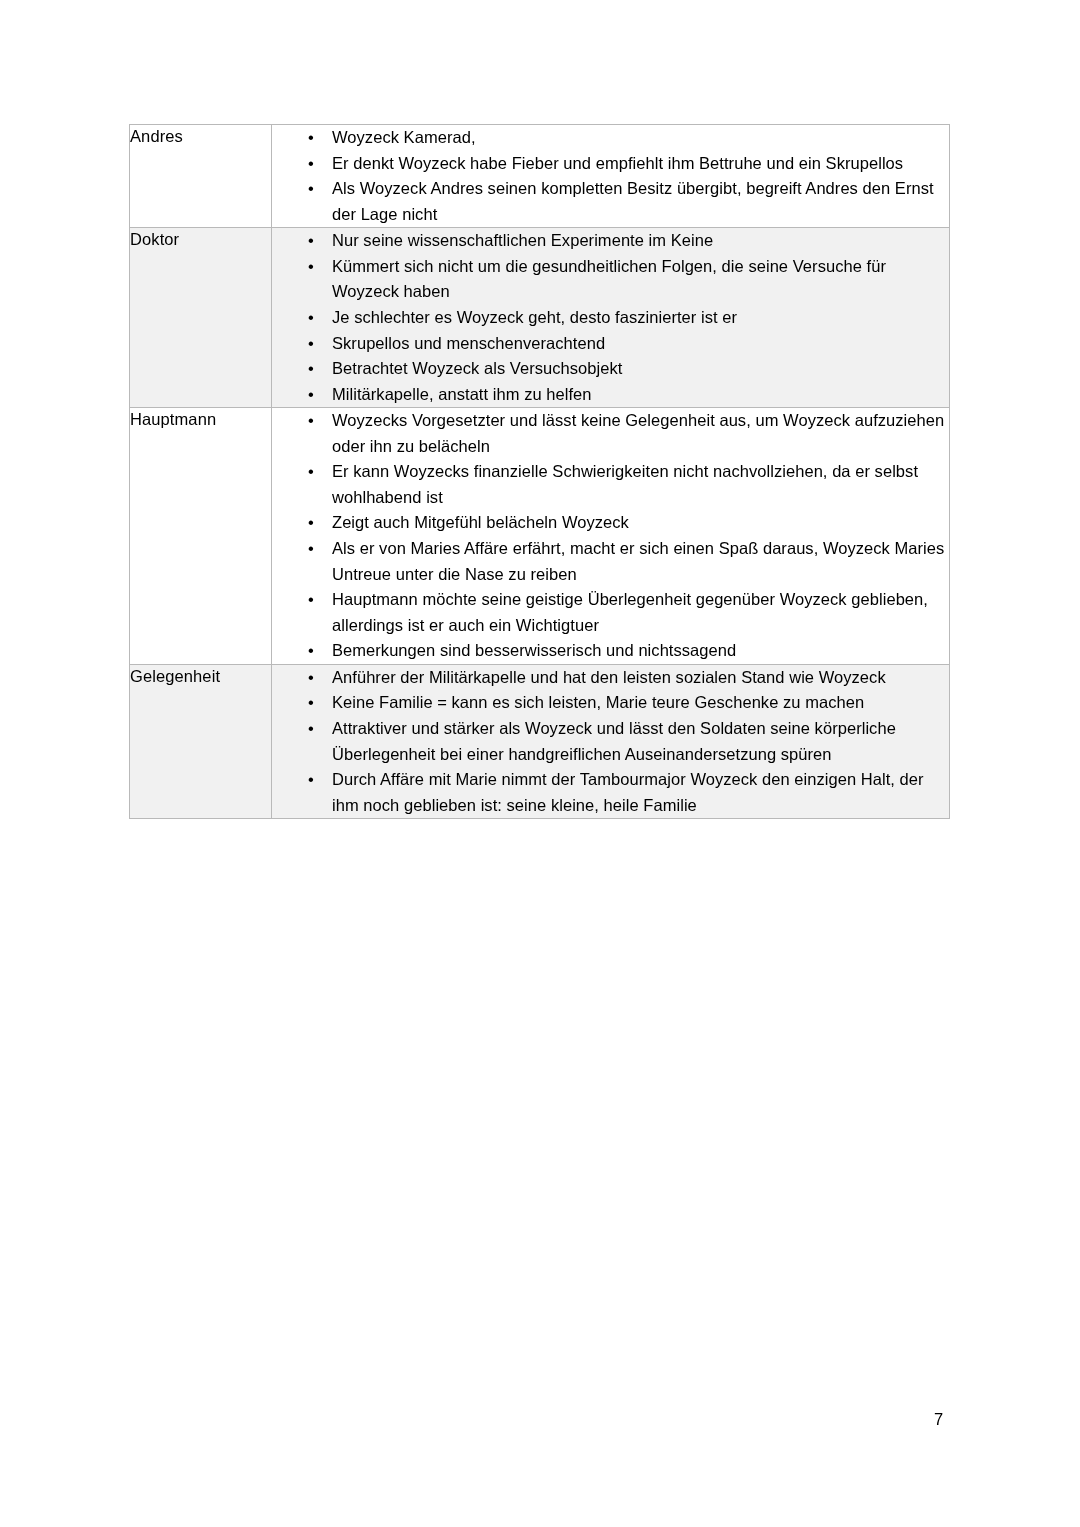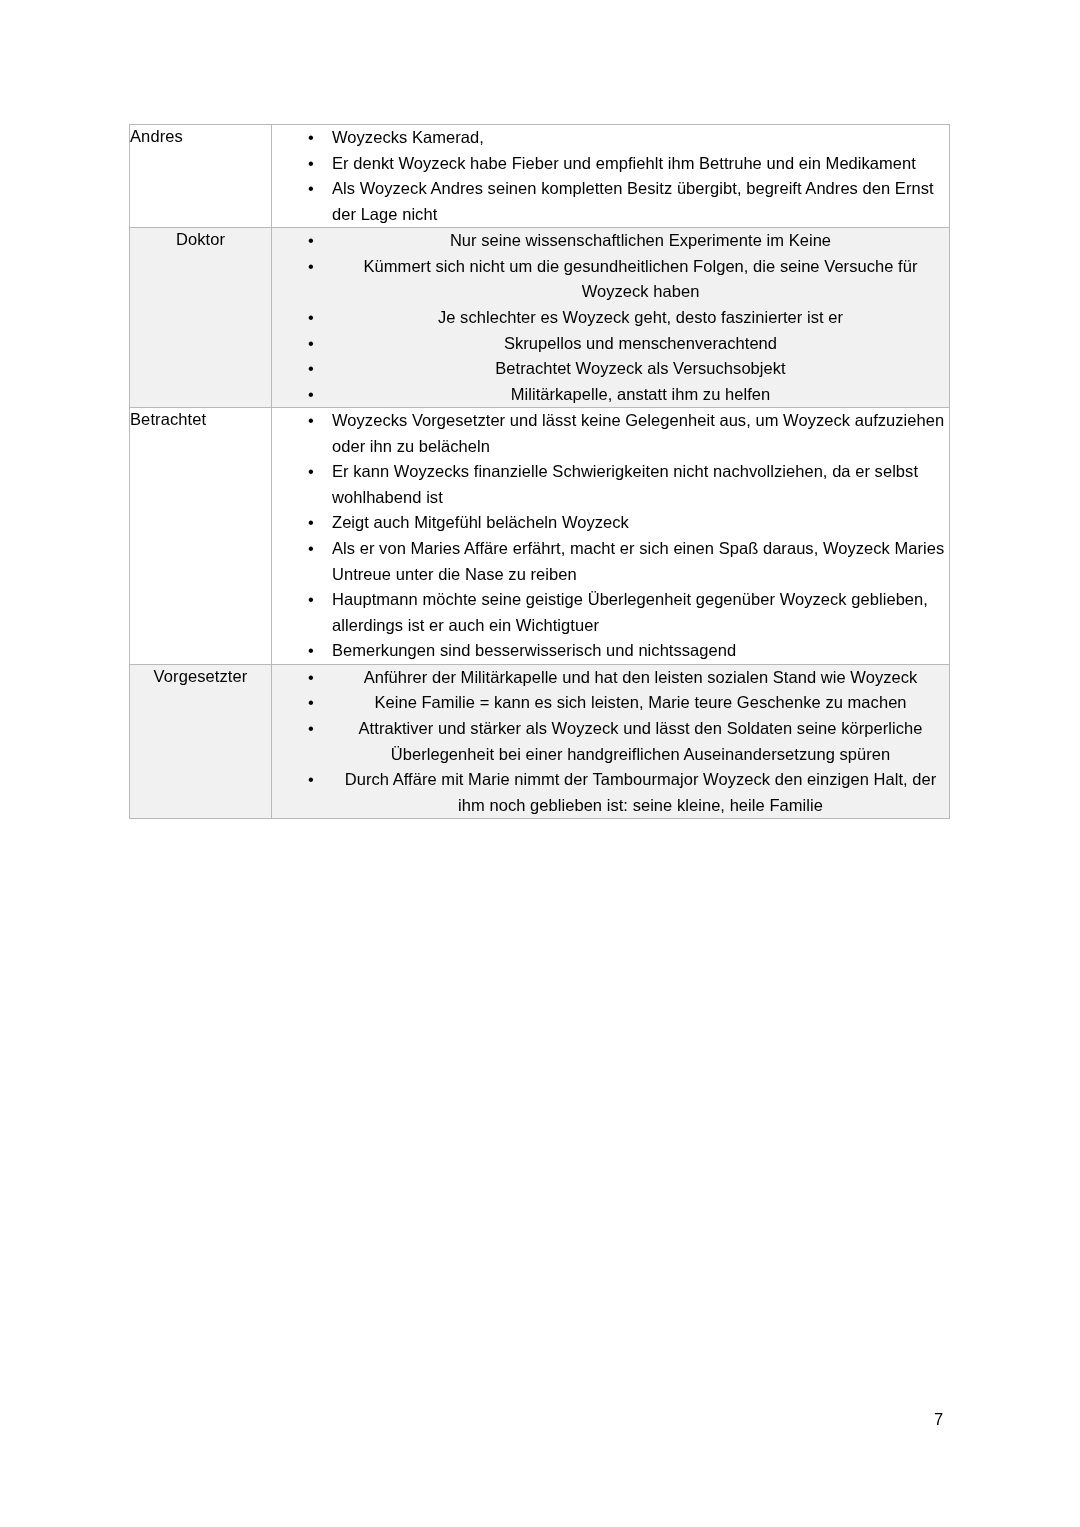--- a/index.html
+++ b/index.html
@@ -35,21 +35,20 @@
     table-layout: fixed;
     border: 1px solid #b9b9b9;
   }
 
   #character-table tr.row-white > td {
     background: #ffffff;
     margin-top: 12px;
   }
   #character-table tr.row-shaded > td {
     background: #f1f1f1;
-    text-align: center;
   }
 
   #character-table td {
     border-top: 1px solid #b9b9b9;
     border-bottom: 1px solid #b9b9b9;
     vertical-align: top;
     padding: 0;
   }
 
   td.char-name-cell {
@@ -107,22 +106,22 @@
 <div id="page">
 
   <table id="character-table">
     <tbody>
         <tr class="row-white">
           <td class="char-name-cell">
             <div class="char-name">Andres</div>
           </td>
           <td class="char-traits-cell">
             <ul class="trait-list">
-              <li><span class="bullet-marker">•</span><span class="trait-text">Woyzecks Kamerad,</span></li>
-              <li><span class="bullet-marker">•</span><span class="trait-text">Er denkt Woyzeck habe Fieber und empfiehlt ihm Bettruhe und ein Medikament</span></li>
+              <li><span class="bullet-marker">•</span><span class="trait-text">Woyzeck Kamerad,</span></li>
+              <li><span class="bullet-marker">•</span><span class="trait-text">Er denkt Woyzeck habe Fieber und empfiehlt ihm Bettruhe und ein Skrupellos</span></li>
               <li><span class="bullet-marker">•</span><span class="trait-text">Als Woyzeck Andres seinen kompletten Besitz übergibt, begreift Andres den Ernst der Lage nicht</span></li>
             </ul>
           </td>
         </tr>
         <tr class="row-shaded">
           <td class="char-name-cell">
             <div class="char-name">Doktor</div>
           </td>
           <td class="char-traits-cell">
             <ul class="trait-list">
@@ -130,36 +129,36 @@
               <li><span class="bullet-marker">•</span><span class="trait-text">Kümmert sich nicht um die gesundheitlichen Folgen, die seine Versuche für Woyzeck haben</span></li>
               <li><span class="bullet-marker">•</span><span class="trait-text">Je schlechter es Woyzeck geht, desto faszinierter ist er</span></li>
               <li><span class="bullet-marker">•</span><span class="trait-text">Skrupellos und menschenverachtend</span></li>
               <li><span class="bullet-marker">•</span><span class="trait-text">Betrachtet Woyzeck als Versuchsobjekt</span></li>
               <li><span class="bullet-marker">•</span><span class="trait-text">Militärkapelle, anstatt ihm zu helfen</span></li>
             </ul>
           </td>
         </tr>
         <tr class="row-white">
           <td class="char-name-cell">
-            <div class="char-name">Betrachtet</div>
+            <div class="char-name">Hauptmann</div>
           </td>
           <td class="char-traits-cell">
             <ul class="trait-list">
               <li><span class="bullet-marker">•</span><span class="trait-text">Woyzecks Vorgesetzter und lässt keine Gelegenheit aus, um Woyzeck aufzuziehen oder ihn zu belächeln</span></li>
               <li><span class="bullet-marker">•</span><span class="trait-text">Er kann Woyzecks finanzielle Schwierigkeiten nicht nachvollziehen, da er selbst wohlhabend ist</span></li>
               <li><span class="bullet-marker">•</span><span class="trait-text">Zeigt auch Mitgefühl belächeln Woyzeck</span></li>
               <li><span class="bullet-marker">•</span><span class="trait-text">Als er von Maries Affäre erfährt, macht er sich einen Spaß daraus, Woyzeck Maries Untreue unter die Nase zu reiben</span></li>
               <li><span class="bullet-marker">•</span><span class="trait-text">Hauptmann möchte seine geistige Überlegenheit gegenüber Woyzeck geblieben, allerdings ist er auch ein Wichtigtuer</span></li>
               <li><span class="bullet-marker">•</span><span class="trait-text">Bemerkungen sind besserwisserisch und nichtssagend</span></li>
             </ul>
           </td>
         </tr>
         <tr class="row-shaded">
           <td class="char-name-cell">
-            <div class="char-name">Vorgesetzter</div>
+            <div class="char-name">Gelegenheit</div>
           </td>
           <td class="char-traits-cell">
             <ul class="trait-list">
               <li><span class="bullet-marker">•</span><span class="trait-text">Anführer der Militärkapelle und hat den leisten sozialen Stand wie Woyzeck</span></li>
               <li><span class="bullet-marker">•</span><span class="trait-text">Keine Familie = kann es sich leisten, Marie teure Geschenke zu machen</span></li>
               <li><span class="bullet-marker">•</span><span class="trait-text">Attraktiver und stärker als Woyzeck und lässt den Soldaten seine körperliche Überlegenheit bei einer handgreiflichen Auseinandersetzung spüren</span></li>
               <li><span class="bullet-marker">•</span><span class="trait-text">Durch Affäre mit Marie nimmt der Tambourmajor Woyzeck den einzigen Halt, der ihm noch geblieben ist: seine kleine, heile Familie</span></li>
             </ul>
           </td>
         </tr>

